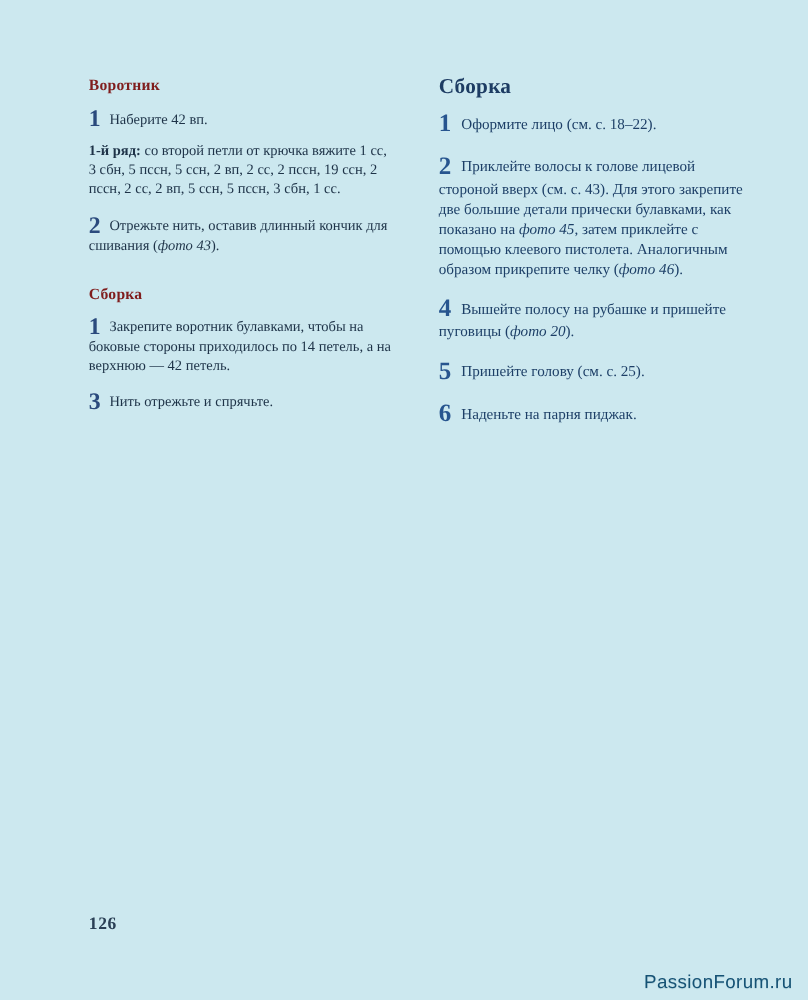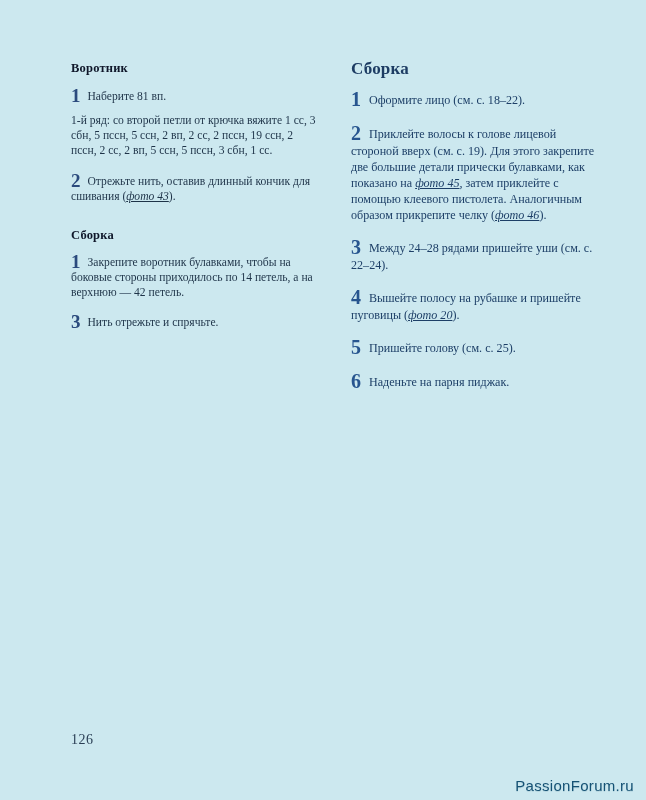--- a/index.html
+++ b/index.html
@@ -37,21 +37,21 @@
   .col-right {
     width: 300px;
     padding: 60px 40px 0 5px;
   }
 
   
   .h-sub {
     font-family: "Liberation Serif", "DejaVu Serif", serif;
     font-weight: bold;
     font-size: 12.5px;
-    color: #0f172a;
+    color: #7f1d1d;
     letter-spacing: 0.2px;
     margin: 0 0 10px 0;
     line-height: 1.1;
   }
   .h-sub.second {
     margin-top: 24px;
   }
   .h-main {
     font-family: "Liberation Serif", "DejaVu Serif", serif;
     font-weight: bold;
@@ -94,39 +94,38 @@
     margin-bottom: 10px;
   }
 
   .row-block {
     font-size: 11.6px;
     line-height: 1.3;
     margin: 1px 0 0 0;
     color: #1e3348;
   }
   .row-label {
-    font-weight: normal;
+    font-weight: bold;
     text-align: right;
   }
   .ital {
     font-style: italic;
-    text-decoration: underline;
   }
   .tight {
     margin-top: -3px;
   }
 
   
   .page-number {
     position: absolute;
     left: 71px;
     top: 732px;
     font-family: "Liberation Serif", "DejaVu Serif", serif;
     font-size: 14px;
-    font-weight: normal;
+    font-weight: bold;
     color: #2a3f55;
     letter-spacing: 0.5px;
   }
 
   
   .watermark {
     position: absolute;
     right: 12px;
     bottom: 6px;
     font-family: "Liberation Sans", "DejaVu Sans", sans-serif;
@@ -142,21 +141,21 @@
 
 <div class="page">
 
   <div class="columns">
 
     <div class="col col-left">
 
       <h3 class="h-sub">Воротник</h3>
 
       <div class="step">
-        <span class="num">1</span><span>Наберите 81 вп.</span>
+        <span class="num">1</span><span>Наберите 42 вп.</span>
       </div>
 
       <div class="row-block tight">
         <span class="row-label">1-й ряд:</span><span> со второй петли от крючка вяжите 1 сс, 3 сбн, 5 пссн, 5 ссн, 2 вп, 2 сс, 2 пссн, 19 ссн, 2 пссн, 2 сс, 2 вп, 5 ссн, 5 пссн, 3 сбн, 1 сс.</span>
       </div>
 
       <div class="step" style="margin-top:13px">
         <span class="num">2</span><span>Отрежьте нить, оставив длинный кончик для сшивания (</span><span class="ital">фото 43</span><span>).</span>
       </div>
 
@@ -175,26 +174,23 @@
 
     <div class="col col-right">
 
       <h2 class="h-main">Сборка</h2>
 
       <div class="step">
         <span class="num">1</span><span>Оформите лицо (см. с. 18–22).</span>
       </div>
 
       <div class="step">
-        <span class="num">2</span><span>Приклейте волосы к голове лицевой стороной вверх (см. с. 19). Для этого закрепите две большие детали прически булавками, как показано на </span><span class="ital">фото 45</span><span>, затем приклейте с помощью клеевого пистолета. Аналогичным образом прикрепите челку (</span><span class="ital">фото 46</span><span>).</span>
-      </div>
-
-      <div class="step">
-        <span class="num">3</span><span>Между 24–28 рядами пришейте уши (см. с. 22–24).</span>
-      </div>
+        <span class="num">2</span><span>Приклейте волосы к голове лицевой стороной вверх (см. с. 43). Для этого закрепите две большие детали прически булавками, как показано на </span><span class="ital">фото 45</span><span>, затем приклейте с помощью клеевого пистолета. Аналогичным образом прикрепите челку (</span><span class="ital">фото 46</span><span>).</span>
+      </div>
+
 
       <div class="step">
         <span class="num">4</span><span>Вышейте полосу на рубашке и пришейте пуговицы (</span><span class="ital">фото 20</span><span>).</span>
       </div>
 
       <div class="step">
         <span class="num">5</span><span>Пришейте голову (см. с. 25).</span>
       </div>
 
       <div class="step">

